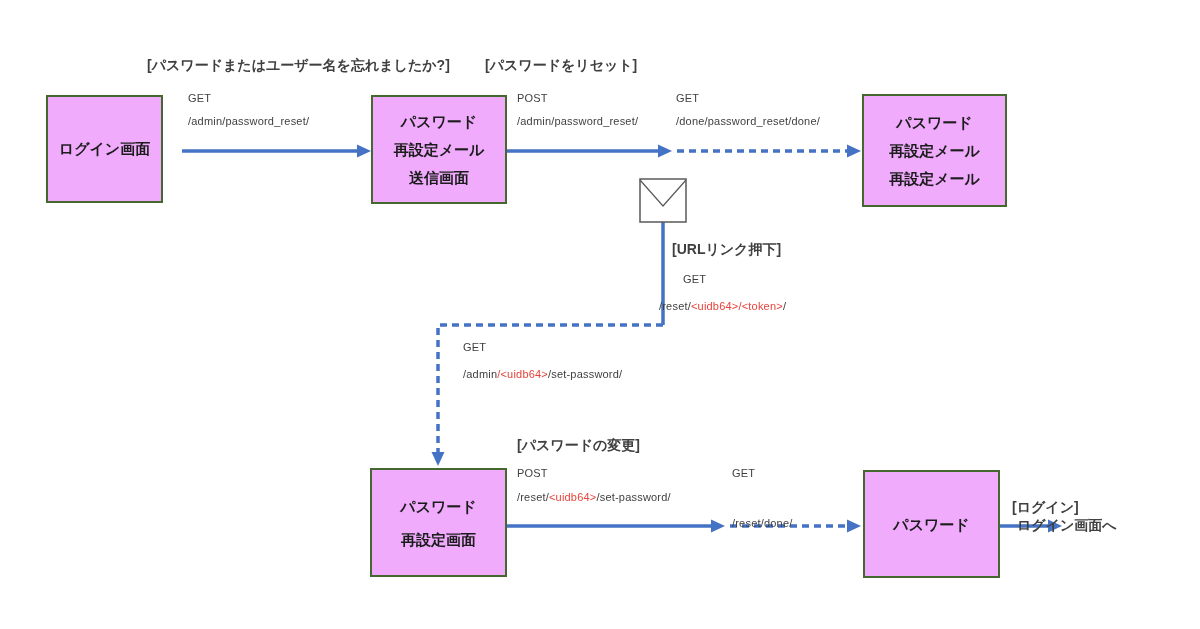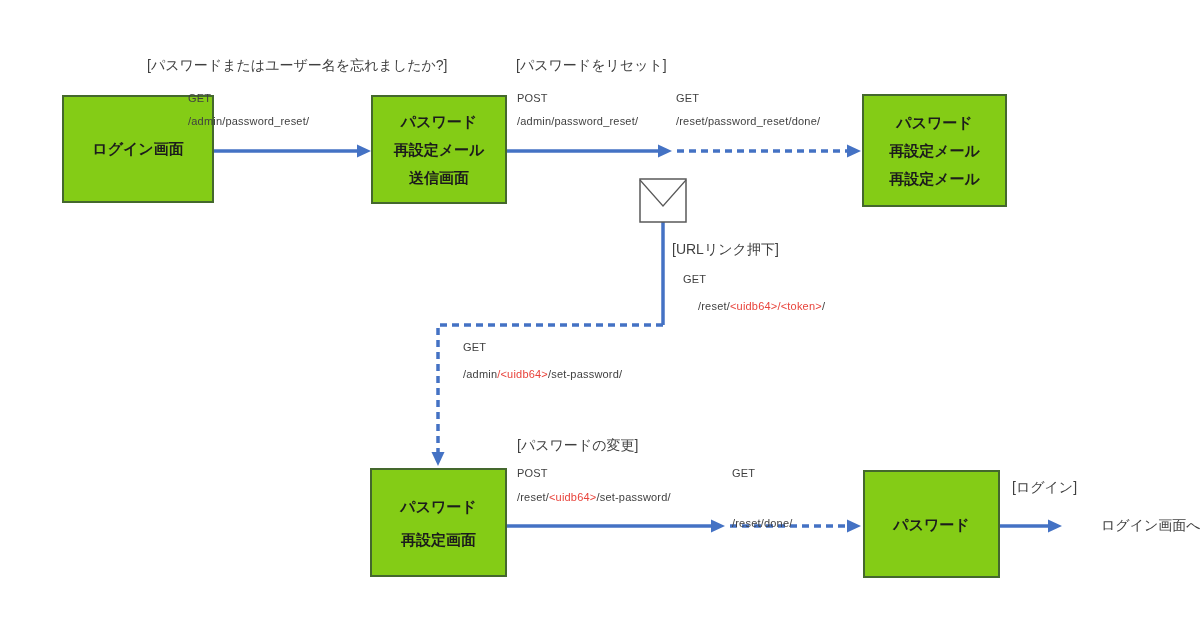--- a/index.html
+++ b/index.html
@@ -7,28 +7,28 @@
     position:relative;width:1200px;height:629px;background:#ffffff;
     font-family:"Liberation Sans","DejaVu Sans",sans-serif;overflow:hidden;
   }
   .arrows{position:absolute;left:0;top:0;}
   .arrow-line{stroke:var(--arrow-blue);stroke-width:3.5;fill:none;}
   .dashed{stroke-dasharray:7 5;}
   .arrow-head{fill:var(--arrow-blue);}
   .envelope-body{fill:#ffffff;stroke:var(--envelope-gray);stroke-width:1.5;}
   .envelope-flap{fill:none;stroke:var(--envelope-gray);stroke-width:1.2;}
   .screen-box{
-    position:absolute;box-sizing:border-box;background:#84cc16;
+    position:absolute;box-sizing:border-box;background:#f0abfc;
     border:2px solid var(--box-border-green);
     display:flex;flex-direction:column;align-items:center;justify-content:center;
     text-align:center;font-weight:700;font-size:15px;color:#1c1c1c;
   }
   .screen-box .box-line{line-height:28px;white-space:nowrap;}
   .screen-box.wide-gap .box-line{line-height:33px;}
-  .ann{position:absolute;font-size:14px;color:var(--text-dark);white-space:nowrap;}
+  .ann{position:absolute;font-size:14px;color:var(--text-dark);white-space:nowrap;font-weight:bold;}
   .req{position:absolute;font-size:11px;color:var(--text-dark);white-space:nowrap;letter-spacing:0.2px;}
   .hl{color:var(--highlight-red);}
 </style>
 </head>
 <body>
 
 <div class="canvas">
 
   <svg class="arrows" width="1200" height="629" viewBox="0 0 1200 629">
     <g>
@@ -61,21 +61,21 @@
     <g>
       <line class="arrow-line" x1="1000" y1="526" x2="1049" y2="526"></line>
       <polygon class="arrow-head" points="1062,526 1048,519.5 1048,532.5"></polygon>
     </g>
     <g>
       <rect class="envelope-body" x="640" y="179" width="46" height="43"></rect>
       <path class="envelope-flap" d="M640 180 L663 206 L686 180"></path>
     </g>
   </svg>
 
-  <div class="screen-box" style="left:62px;top:95px;width:152px;height:108px">
+  <div class="screen-box" style="left:46px;top:95px;width:117px;height:108px">
     <span class="box-line">ログイン画面</span>
   </div>
 
   <div class="screen-box" style="left:371px;top:95px;width:136px;height:109px">
     <span class="box-line">パスワード</span>
     <span class="box-line">再設定メール</span>
     <span class="box-line">送信画面</span>
   </div>
 
   <div class="screen-box" style="left:862px;top:94px;width:145px;height:113px">
@@ -87,37 +87,37 @@
   <div class="screen-box wide-gap" style="left:370px;top:468px;width:137px;height:109px">
     <span class="box-line">パスワード</span>
     <span class="box-line">再設定画面</span>
   </div>
 
   <div class="screen-box wide-gap" style="left:863px;top:470px;width:137px;height:108px">
     <span class="box-line">パスワード</span>
   </div>
 
   <div class="ann" style="left:147px;top:57px">[パスワードまたはユーザー名を忘れましたか?]</div>
-  <div class="ann" style="left:516px;top:57px">[パスワードをリセット]</div>
+  <div class="ann" style="left:485px;top:57px">[パスワードをリセット]</div>
   <div class="ann" style="left:672px;top:241px">[URLリンク押下]</div>
   <div class="ann" style="left:517px;top:437px">[パスワードの変更]</div>
-  <div class="ann" style="left:1012px;top:479px">[ログイン]</div>
-  <div class="ann" style="left:1101px;top:517px">ログイン画面へ</div>
+  <div class="ann" style="left:1012px;top:499px">[ログイン]</div>
+  <div class="ann" style="left:1017px;top:517px">ログイン画面へ</div>
 
   <div class="req" style="left:188px;top:92px">GET</div>
   <div class="req" style="left:188px;top:115px">/admin/password_reset/</div>
 
   <div class="req" style="left:517px;top:92px">POST</div>
   <div class="req" style="left:517px;top:115px">/admin/password_reset/</div>
 
   <div class="req" style="left:676px;top:92px">GET</div>
-  <div class="req" style="left:676px;top:115px">/reset/password_reset/done/</div>
+  <div class="req" style="left:676px;top:115px">/done/password_reset/done/</div>
 
   <div class="req" style="left:683px;top:273px">GET</div>
-  <div class="req" style="left:698px;top:300px">
+  <div class="req" style="left:659px;top:300px">
     <span>/reset/</span><span class="hl">&lt;uidb64&gt;/&lt;token&gt;</span><span>/</span>
   </div>
 
   <div class="req" style="left:463px;top:341px">GET</div>
   <div class="req" style="left:463px;top:368px">
     <span>/admin</span><span class="hl">/&lt;uidb64&gt;</span><span>/set-password/</span>
   </div>
 
   <div class="req" style="left:517px;top:467px">POST</div>
   <div class="req" style="left:517px;top:491px">

